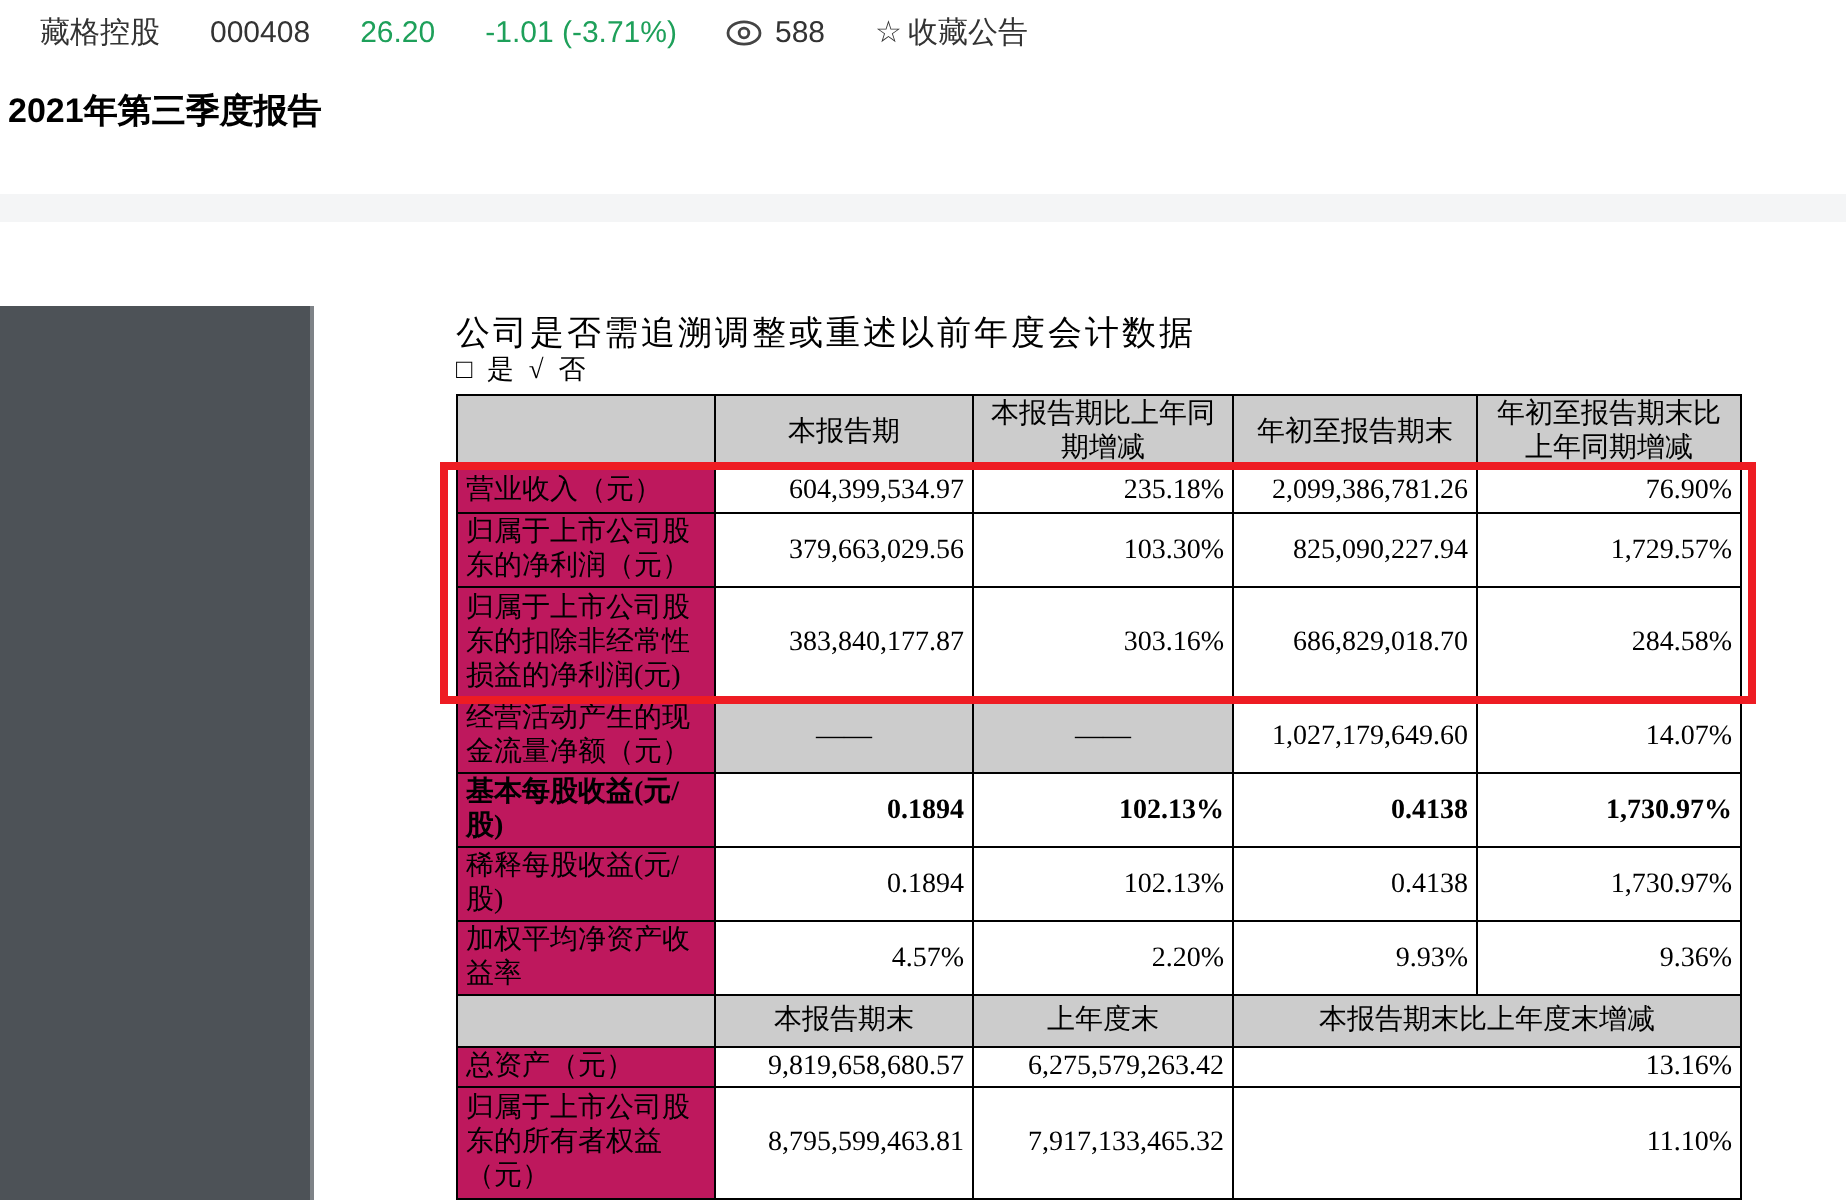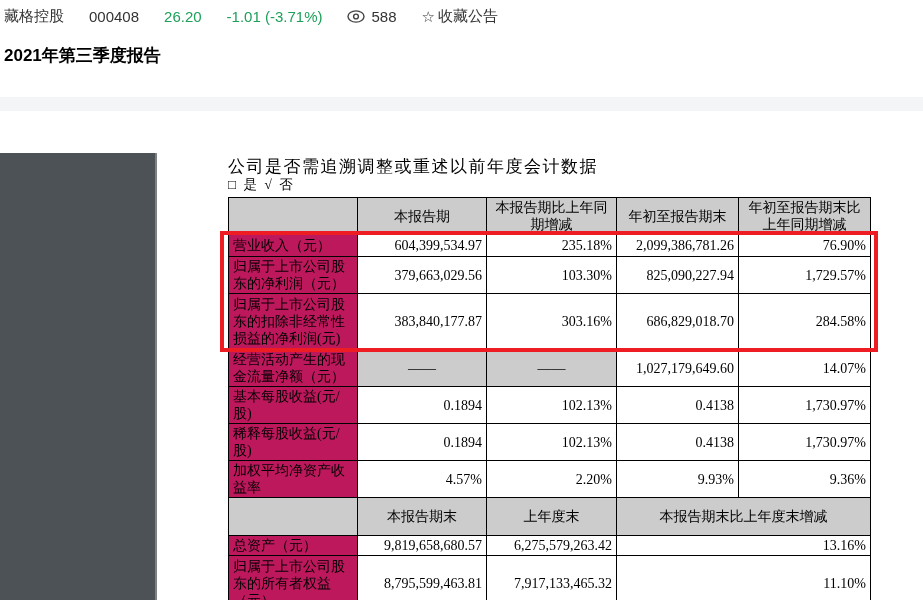--- a/index.html
+++ b/index.html
@@ -7,21 +7,21 @@
   body {
     width: 923px; height: 600px;
     position: relative;
     background: #fff;
     overflow: hidden;
     font-family: "Liberation Sans", sans-serif;
     color: #333;
   }
   
   .topbar {
-    position: absolute; top: 7px; left: 4px;
+    position: absolute; top: 7px; left: 20px;
     display: flex; align-items: center;
     font-size: 15px;
     white-space: nowrap;
   }
   .topbar > * { margin-right: 25px; }
   .stock-name { color:#333; }
   .green { color: #1ea05a; }
   .views { display: inline-flex; align-items: center; gap: 6px; color:#333; }
   .views svg { display: block; }
   .fav { display: inline-flex; align-items: center; gap: 3px; color:#333; cursor: pointer; }
@@ -146,42 +146,42 @@
           <td class="num">686,829,018.70</td>
           <td class="num">284.58%</td>
         </tr>
         <tr style="height: 37px;">
           <td class="label">经营活动产生的现金流量净额（元）</td>
           <td class="dash">——</td>
           <td class="dash">——</td>
           <td class="num">1,027,179,649.60</td>
           <td class="num">14.07%</td>
         </tr>
-        <tr style="height: 37px;">
+        <tr style="height: 37px; font-weight: bold;">
           <td class="label">基本每股收益(元/股)</td>
           <td class="num">0.1894</td>
           <td class="num">102.13%</td>
           <td class="num">0.4138</td>
           <td class="num">1,730.97%</td>
         </tr>
         <tr style="height: 37px;">
           <td class="label">稀释每股收益(元/股)</td>
           <td class="num">0.1894</td>
           <td class="num">102.13%</td>
           <td class="num">0.4138</td>
           <td class="num">1,730.97%</td>
         </tr>
         <tr style="height: 37px;">
           <td class="label">加权平均净资产收益率</td>
           <td class="num">4.57%</td>
           <td class="num">2.20%</td>
           <td class="num">9.93%</td>
           <td class="num">9.36%</td>
         </tr>
-        <tr style="height: 38px; padding-left: 34px;">
+        <tr style="height: 26px; padding-left: 34px;">
           <th></th>
           <th>本报告期末</th>
           <th>上年度末</th>
           <th colspan="2">本报告期末比上年度末增减</th>
         </tr>
         <tr style="height: 16px;">
           <td class="label">总资产（元）</td>
           <td class="num">9,819,658,680.57</td>
           <td class="num">6,275,579,263.42</td>
           <td class="num" colspan="2">13.16%</td>

